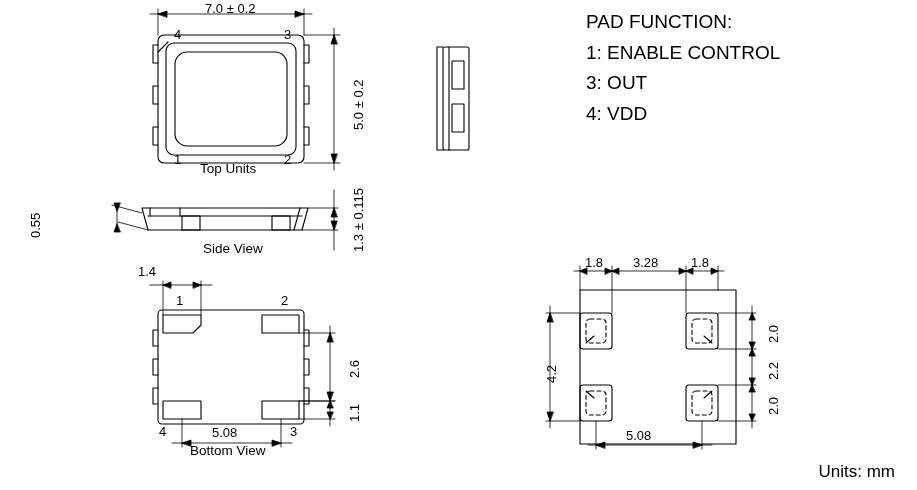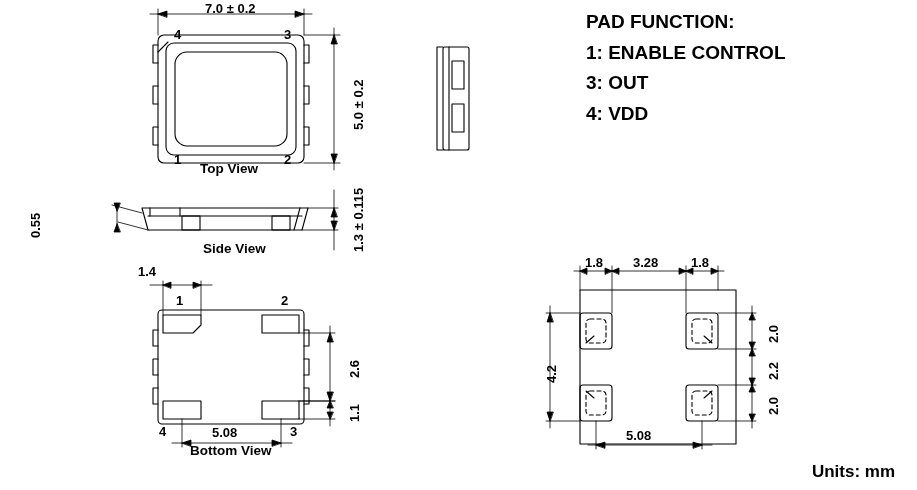--- a/index.html
+++ b/index.html
@@ -13,21 +13,20 @@
     position: relative;
     font-family: "Liberation Sans", sans-serif;
     color: #000000;
     overflow: hidden;
   }
   .stage {
     position: absolute;
     left: 0; top: 0;
     width: 903px;
     height: 490px;
-    font-weight: bold;
   }
   svg.drawing {
     position: absolute;
     left: 0; top: 0;
     width: 917px;
     height: 490px;
   }
   .lbl {
     position: absolute;
     font-size: 13px;
@@ -256,21 +255,21 @@
 
     </g>
   </svg>
 
   <div class="lbl" style="left:205px; top:2px;">7.0 ± 0.2</div>
   <div class="lbl vert" style="left:352px; top:130px;">5.0 ± 0.2</div>
   <div class="lbl" style="left:174px; top:28px;">4</div>
   <div class="lbl" style="left:284px; top:28px;">3</div>
   <div class="lbl" style="left:174px; top:153px;">1</div>
   <div class="lbl" style="left:284px; top:153px;">2</div>
-  <div class="lbl viewname" style="left:200px; top:162px;">Top View</div>
+  <div class="lbl viewname" style="left:200px; top:162px;">Top Units</div>
 
   <div class="lbl vert" style="left:29px; top:238px;">0.55</div>
   <div class="lbl vert" style="left:352px; top:252px;">1.3 ± 0.115</div>
   <div class="lbl viewname" style="left:203px; top:242px;">Side View</div>
 
   <div class="lbl" style="left:138px; top:265px;">1.4</div>
   <div class="lbl vert" style="left:348px; top:378px;">2.6</div>
   <div class="lbl vert" style="left:348px; top:422px;">1.1</div>
   <div class="lbl" style="left:212px; top:426px;">5.08</div>
   <div class="lbl" style="left:176px; top:294px;">1</div>

